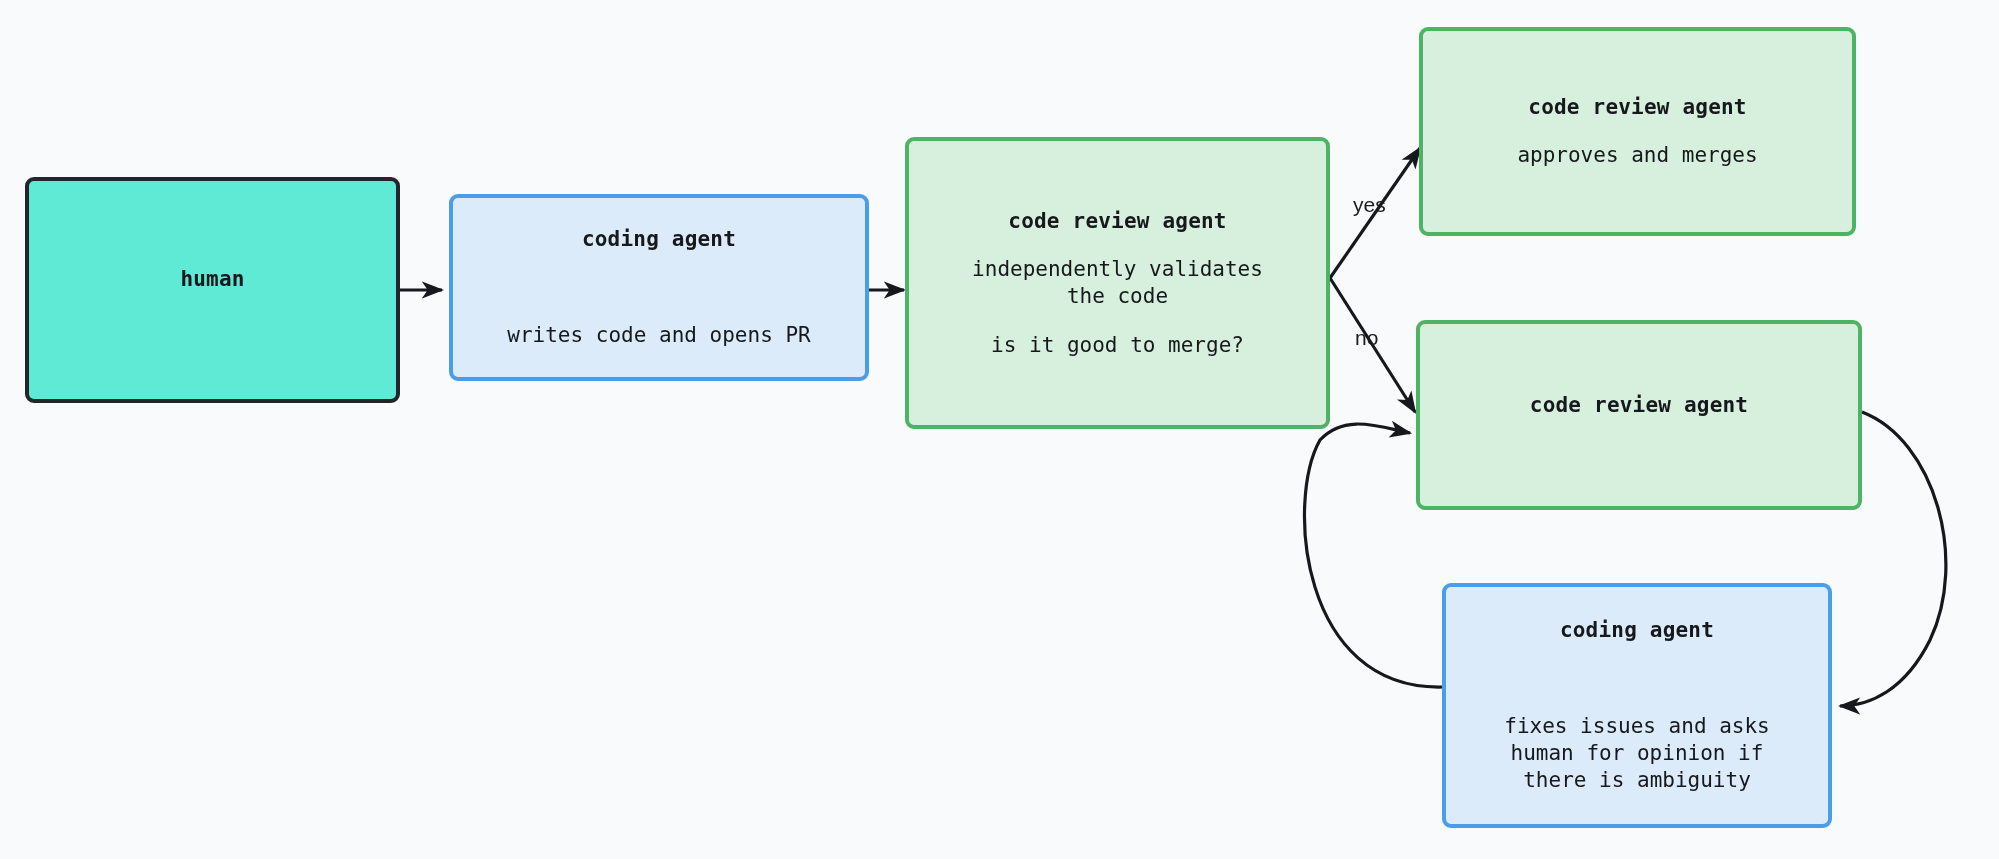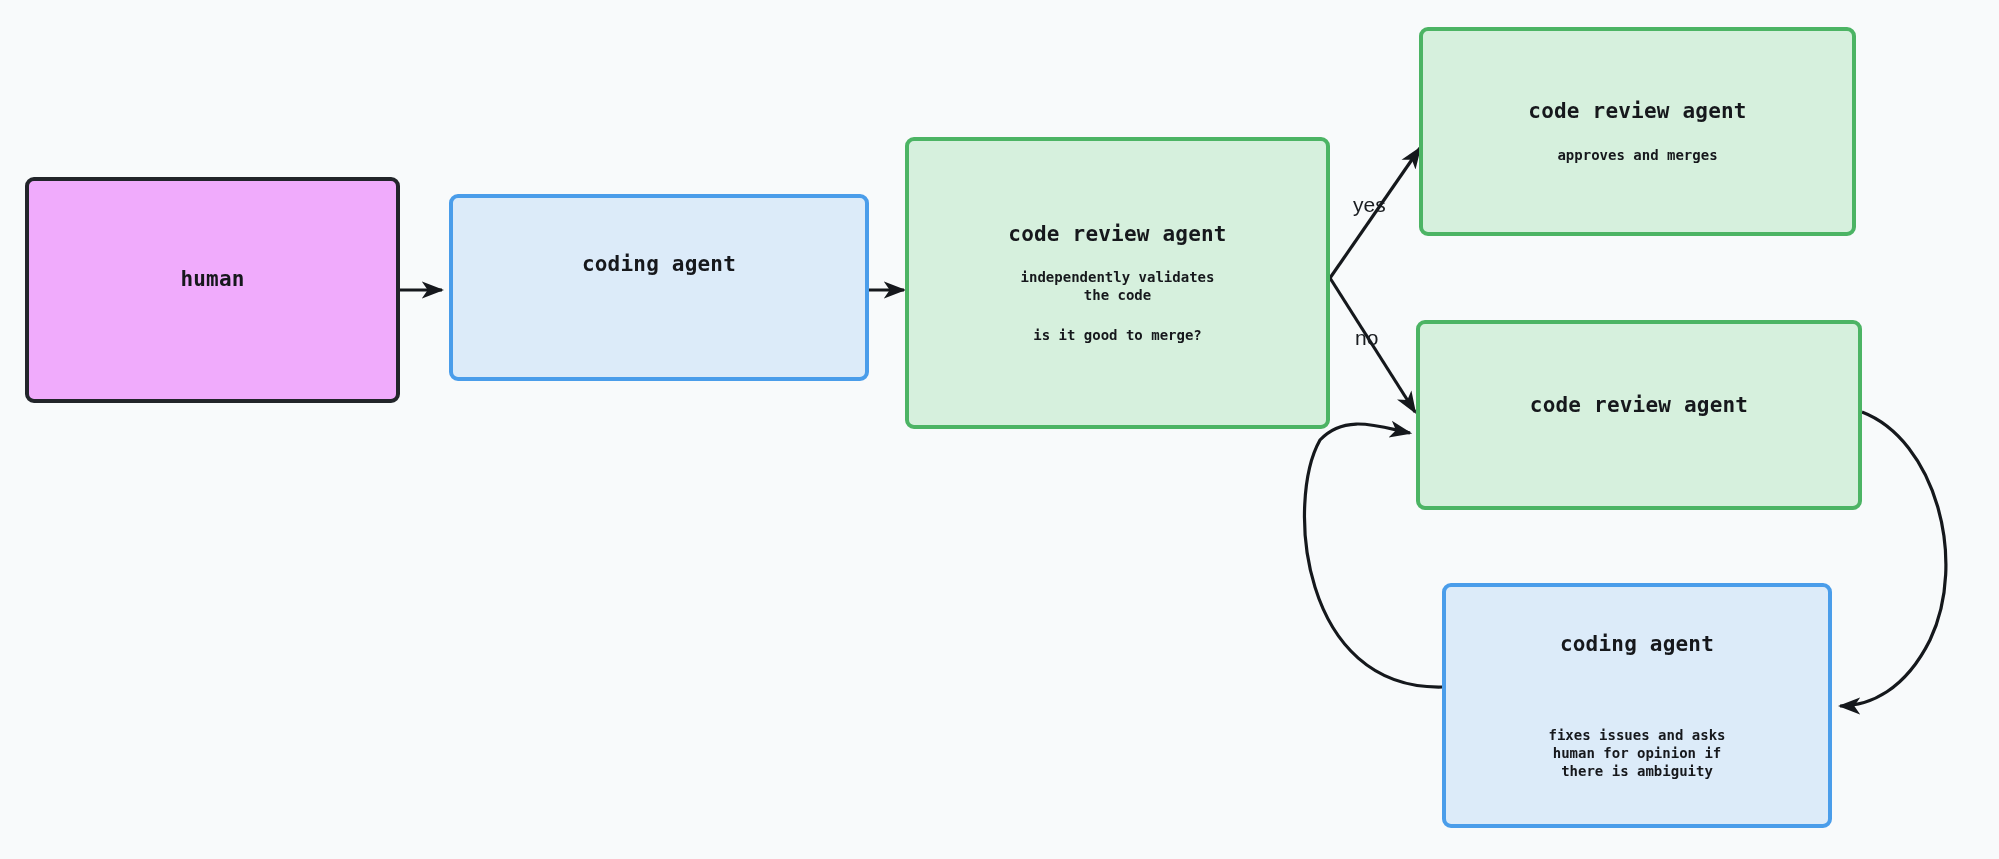--- a/index.html
+++ b/index.html
@@ -37,31 +37,31 @@
   .node .title {
     font-family: "DejaVu Sans Mono", monospace;
     font-weight: bold;
     font-size: 21px;
     color: #16181c;
     letter-spacing: 0.2px;
     line-height: 1.25;
   }
   .node .body {
     font-family: "DejaVu Sans Mono", monospace;
-    font-weight: bold;
-    font-size: 14px;
+    font-weight: normal;
+    font-size: 21px;
     color: #16181c;
     line-height: 1.28;
     white-space: pre-line;
   }
   .node .gap { height: 22px; }
   .node .gap-sm { height: 20px; }
 
   .node.human {
-    background: #f0abfc;
+    background: #5eead4;
     border: 4px solid #22252a;
     text-align: center;
   }
   .node.blue {
     background: #dcebf9;
     border: 4px solid #4a9dea;
     gap: 24px;
   }
   .node.green {
     background: #d6f0dd;
@@ -114,20 +114,21 @@
   </svg>
 
   <div class="node human" style="left:25px; top:177px; width:375px; height:226px;">
     <div class="title">human</div>
     <div class="gap"></div>
   </div>
 
   <div class="node blue" style="left:449px; top:194px; width:420px; height:187px;">
     <div class="title">coding agent</div>
     <div class="gap"></div>
+    <div class="body">writes code and opens PR</div>
   </div>
 
   <div class="node green" style="left:905px; top:137px; width:425px; height:292px;">
     <div class="title">code review agent</div>
     <div class="gap"></div>
     <div class="body">independently validates
 the code</div>
     <div class="gap"></div>
     <div class="body">is it good to merge?</div>
   </div>

